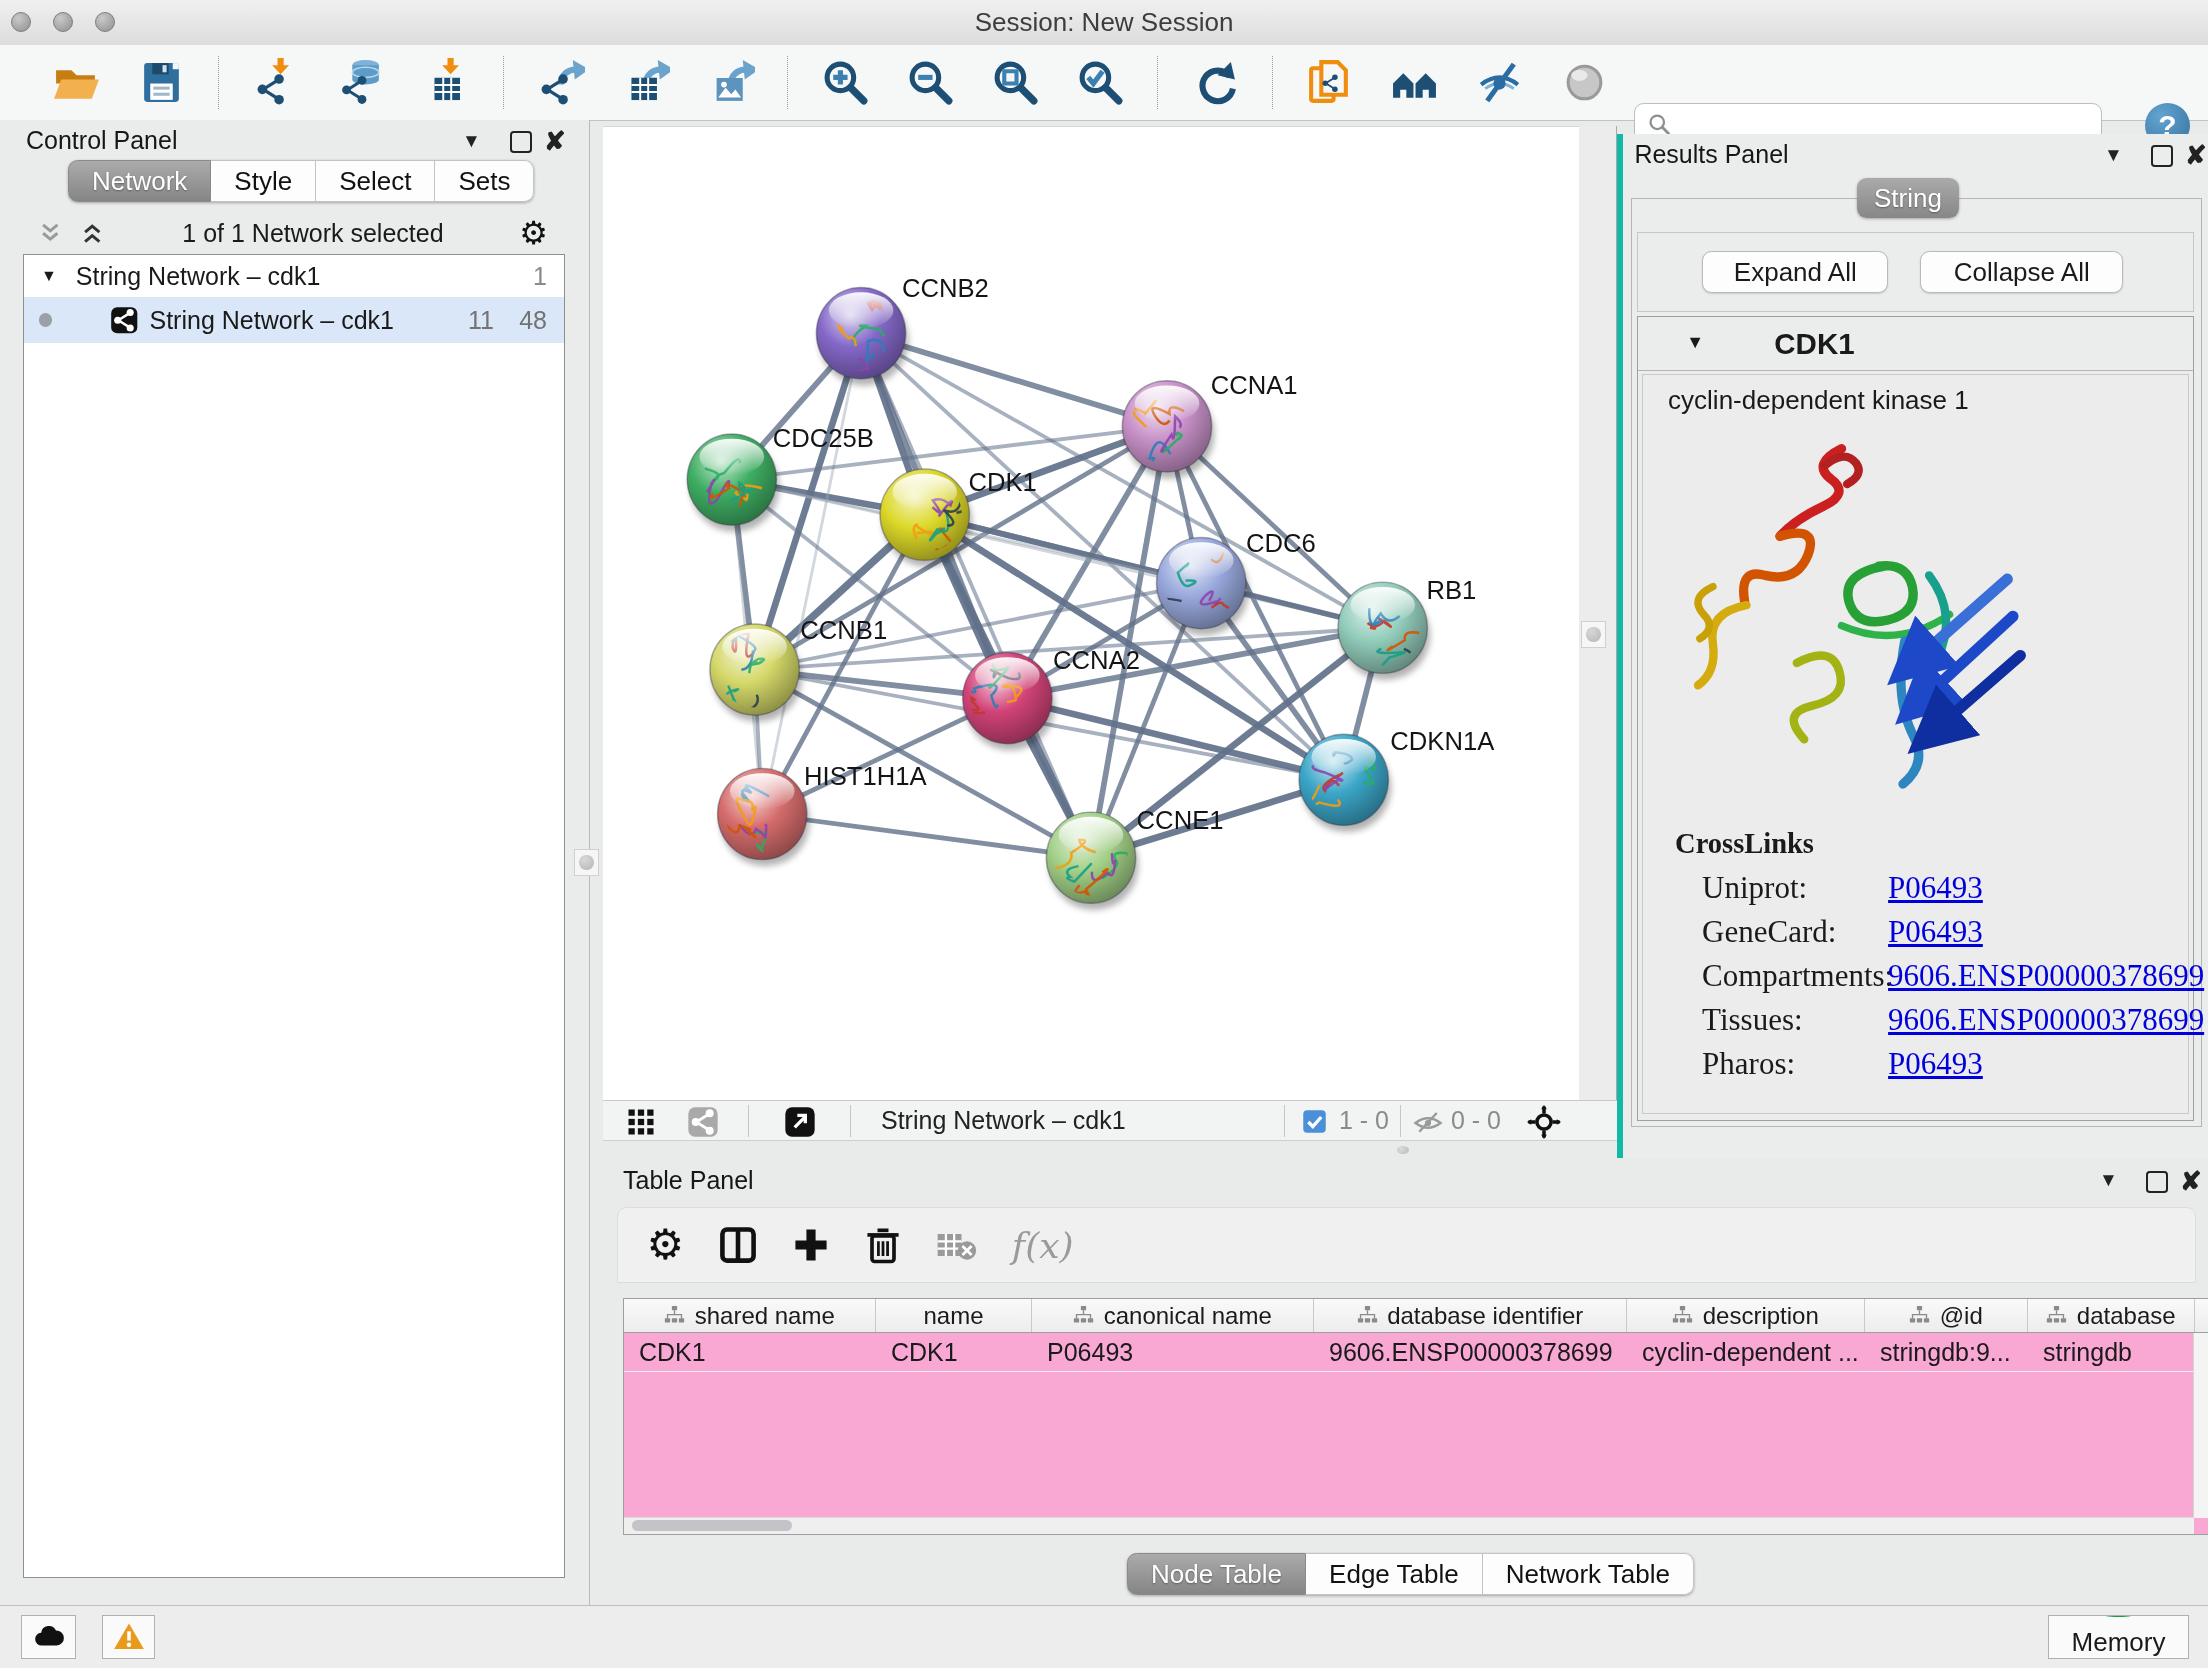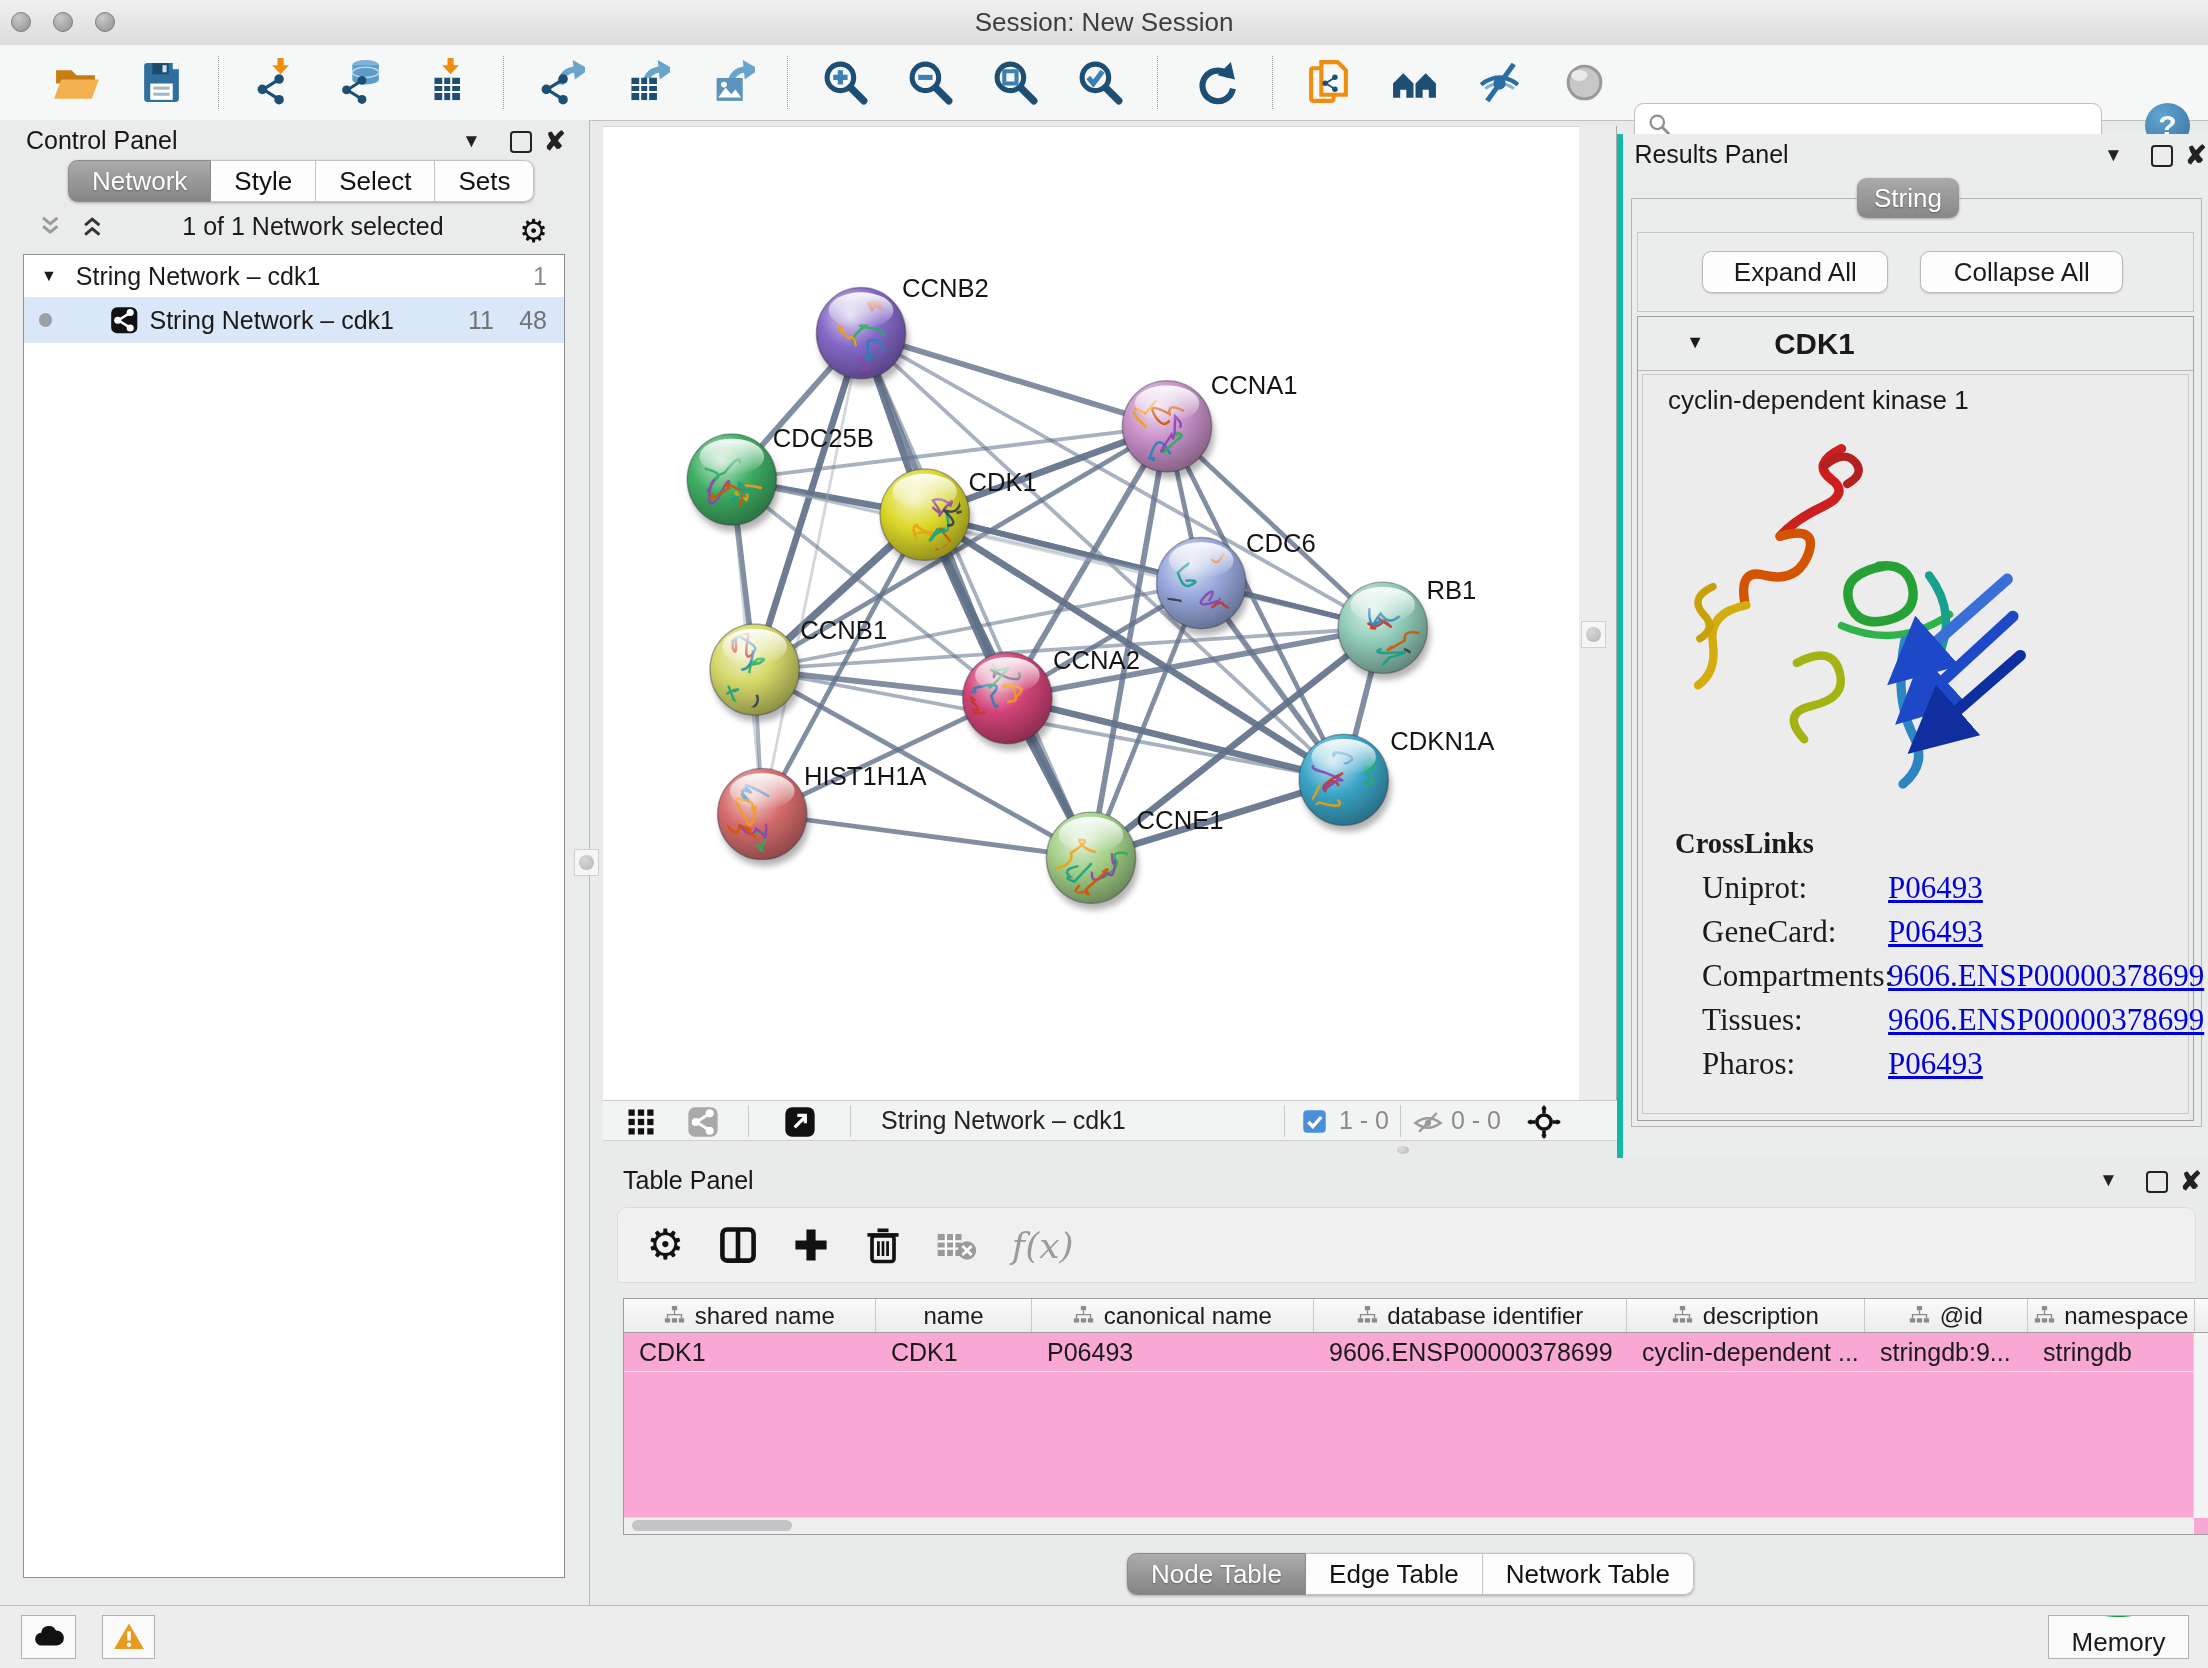--- a/index.html
+++ b/index.html
@@ -44,21 +44,21 @@
   .seg .tab:first-child{border-left:1px solid #c3c3c3;border-radius:9.5px 0 0 9.5px;}
   .seg .tab:last-child{border-radius:0 9.5px 9.5px 0;}
   .seg .tab.active{background:linear-gradient(#ababab,#858585);color:#fff;
     text-shadow:0 1px 1.9px rgba(0,0,0,.35);border-color:#8a8a8a;}
 
   
   #control-panel{position:absolute;left:0;top:120px;width:590px;height:1486px;
     background:#eaebeb;border-right:1px solid #b9b9b9;box-sizing:border-box;}
   #cp-title{position:absolute;left:26px;top:5.7px;}
   #cp-tabs{position:absolute;left:68px;top:40px;}
-  #cp-subhead{position:absolute;left:23px;top:92px;width:542px;height:42px;display:flex;}
+  #cp-subhead{position:absolute;left:23px;top:92px;width:542px;height:42px;display:flex;align-items:center;}
   #cp-subhead .chev{width:28.5px;height:28.5px;margin-left:13.3px;cursor:pointer;}
   #cp-summary{flex:1;text-align:center;font-size:25px;}
   #cp-gear{font-size:32px;margin-right:17px;cursor:pointer;color:#111;}
   #cp-list{position:absolute;left:23px;top:134px;width:542px;height:1324px;background:#fff;
     border:1.9px solid #8f8f8f;box-sizing:border-box;}
   .tree-row1{height:42px;display:flex;align-items:center;padding:0 17px;font-size:25px;}
   .tree-row1 .caret{font-size:16px;margin-right:19px;}
   .tree-row1 .lbl{flex:1;}
   .tree-row1 .cnt{color:#8a8a8a;}
   .tree-row2{height:46px;display:flex;align-items:center;background:#d9e7f9;font-size:25px;}
@@ -902,21 +902,21 @@
           <div class="th" style="width: 167px;">
             <svg viewBox="0 0 48 48">
               <g fill="#8a8a8a">
                 <rect x="18" y="2" width="12" height="10" rx="1"></rect>
                 <rect x="2" y="30" width="12" height="10" rx="1"></rect>
                 <rect x="18" y="30" width="12" height="10" rx="1"></rect>
                 <rect x="34" y="30" width="12" height="10" rx="1"></rect>
               </g>
               <path d="M24 12 v10 M8 30 v-8 h32 v8" fill="none" stroke="#8a8a8a" stroke-width="3"></path>
             </svg>
-            <span>namespace</span>
+            <span>database</span>
           </div>
         </div>
       <div id="tbl-row">
           <div class="td" style="width: 252px;">CDK1</div>
           <div class="td" style="width: 156px;">CDK1</div>
           <div class="td" style="width: 282px;">P06493</div>
           <div class="td" style="width: 313px;">9606.ENSP00000378699</div>
           <div class="td" style="width: 238px;">cyclin-dependent ...</div>
           <div class="td" style="width: 163px;">stringdb:9...</div>
           <div class="td" style="width: 167px;">stringdb</div>

